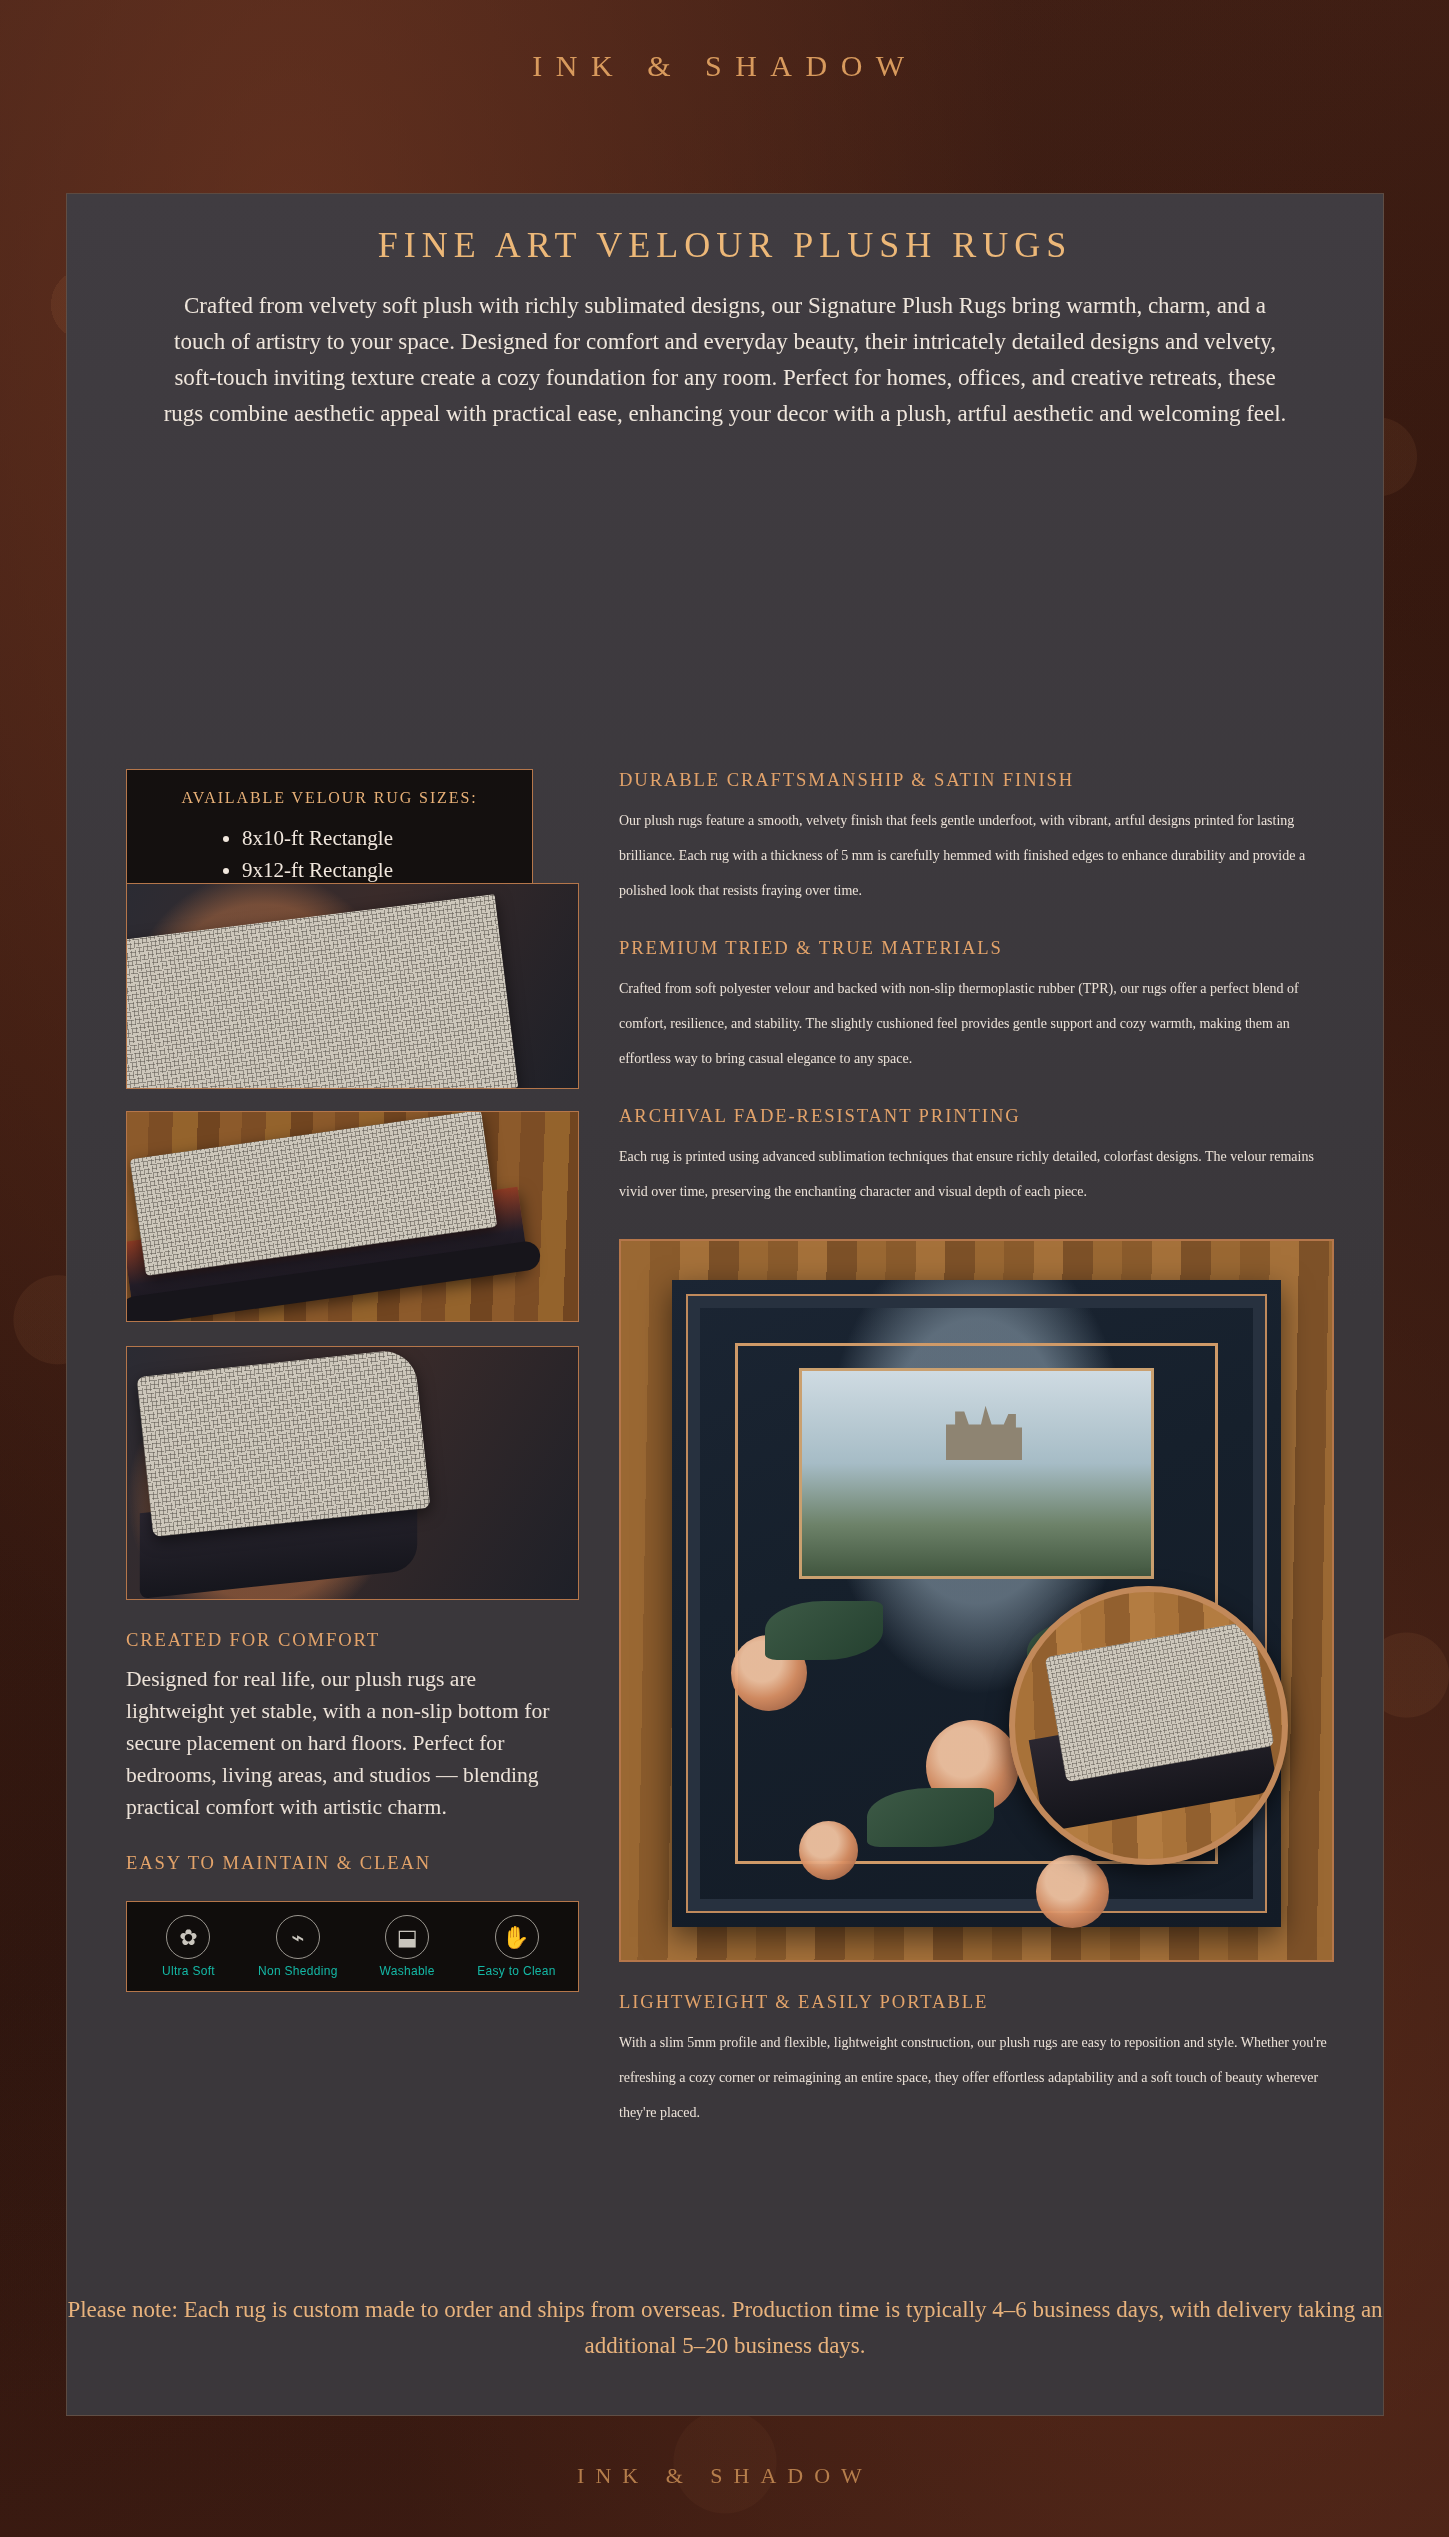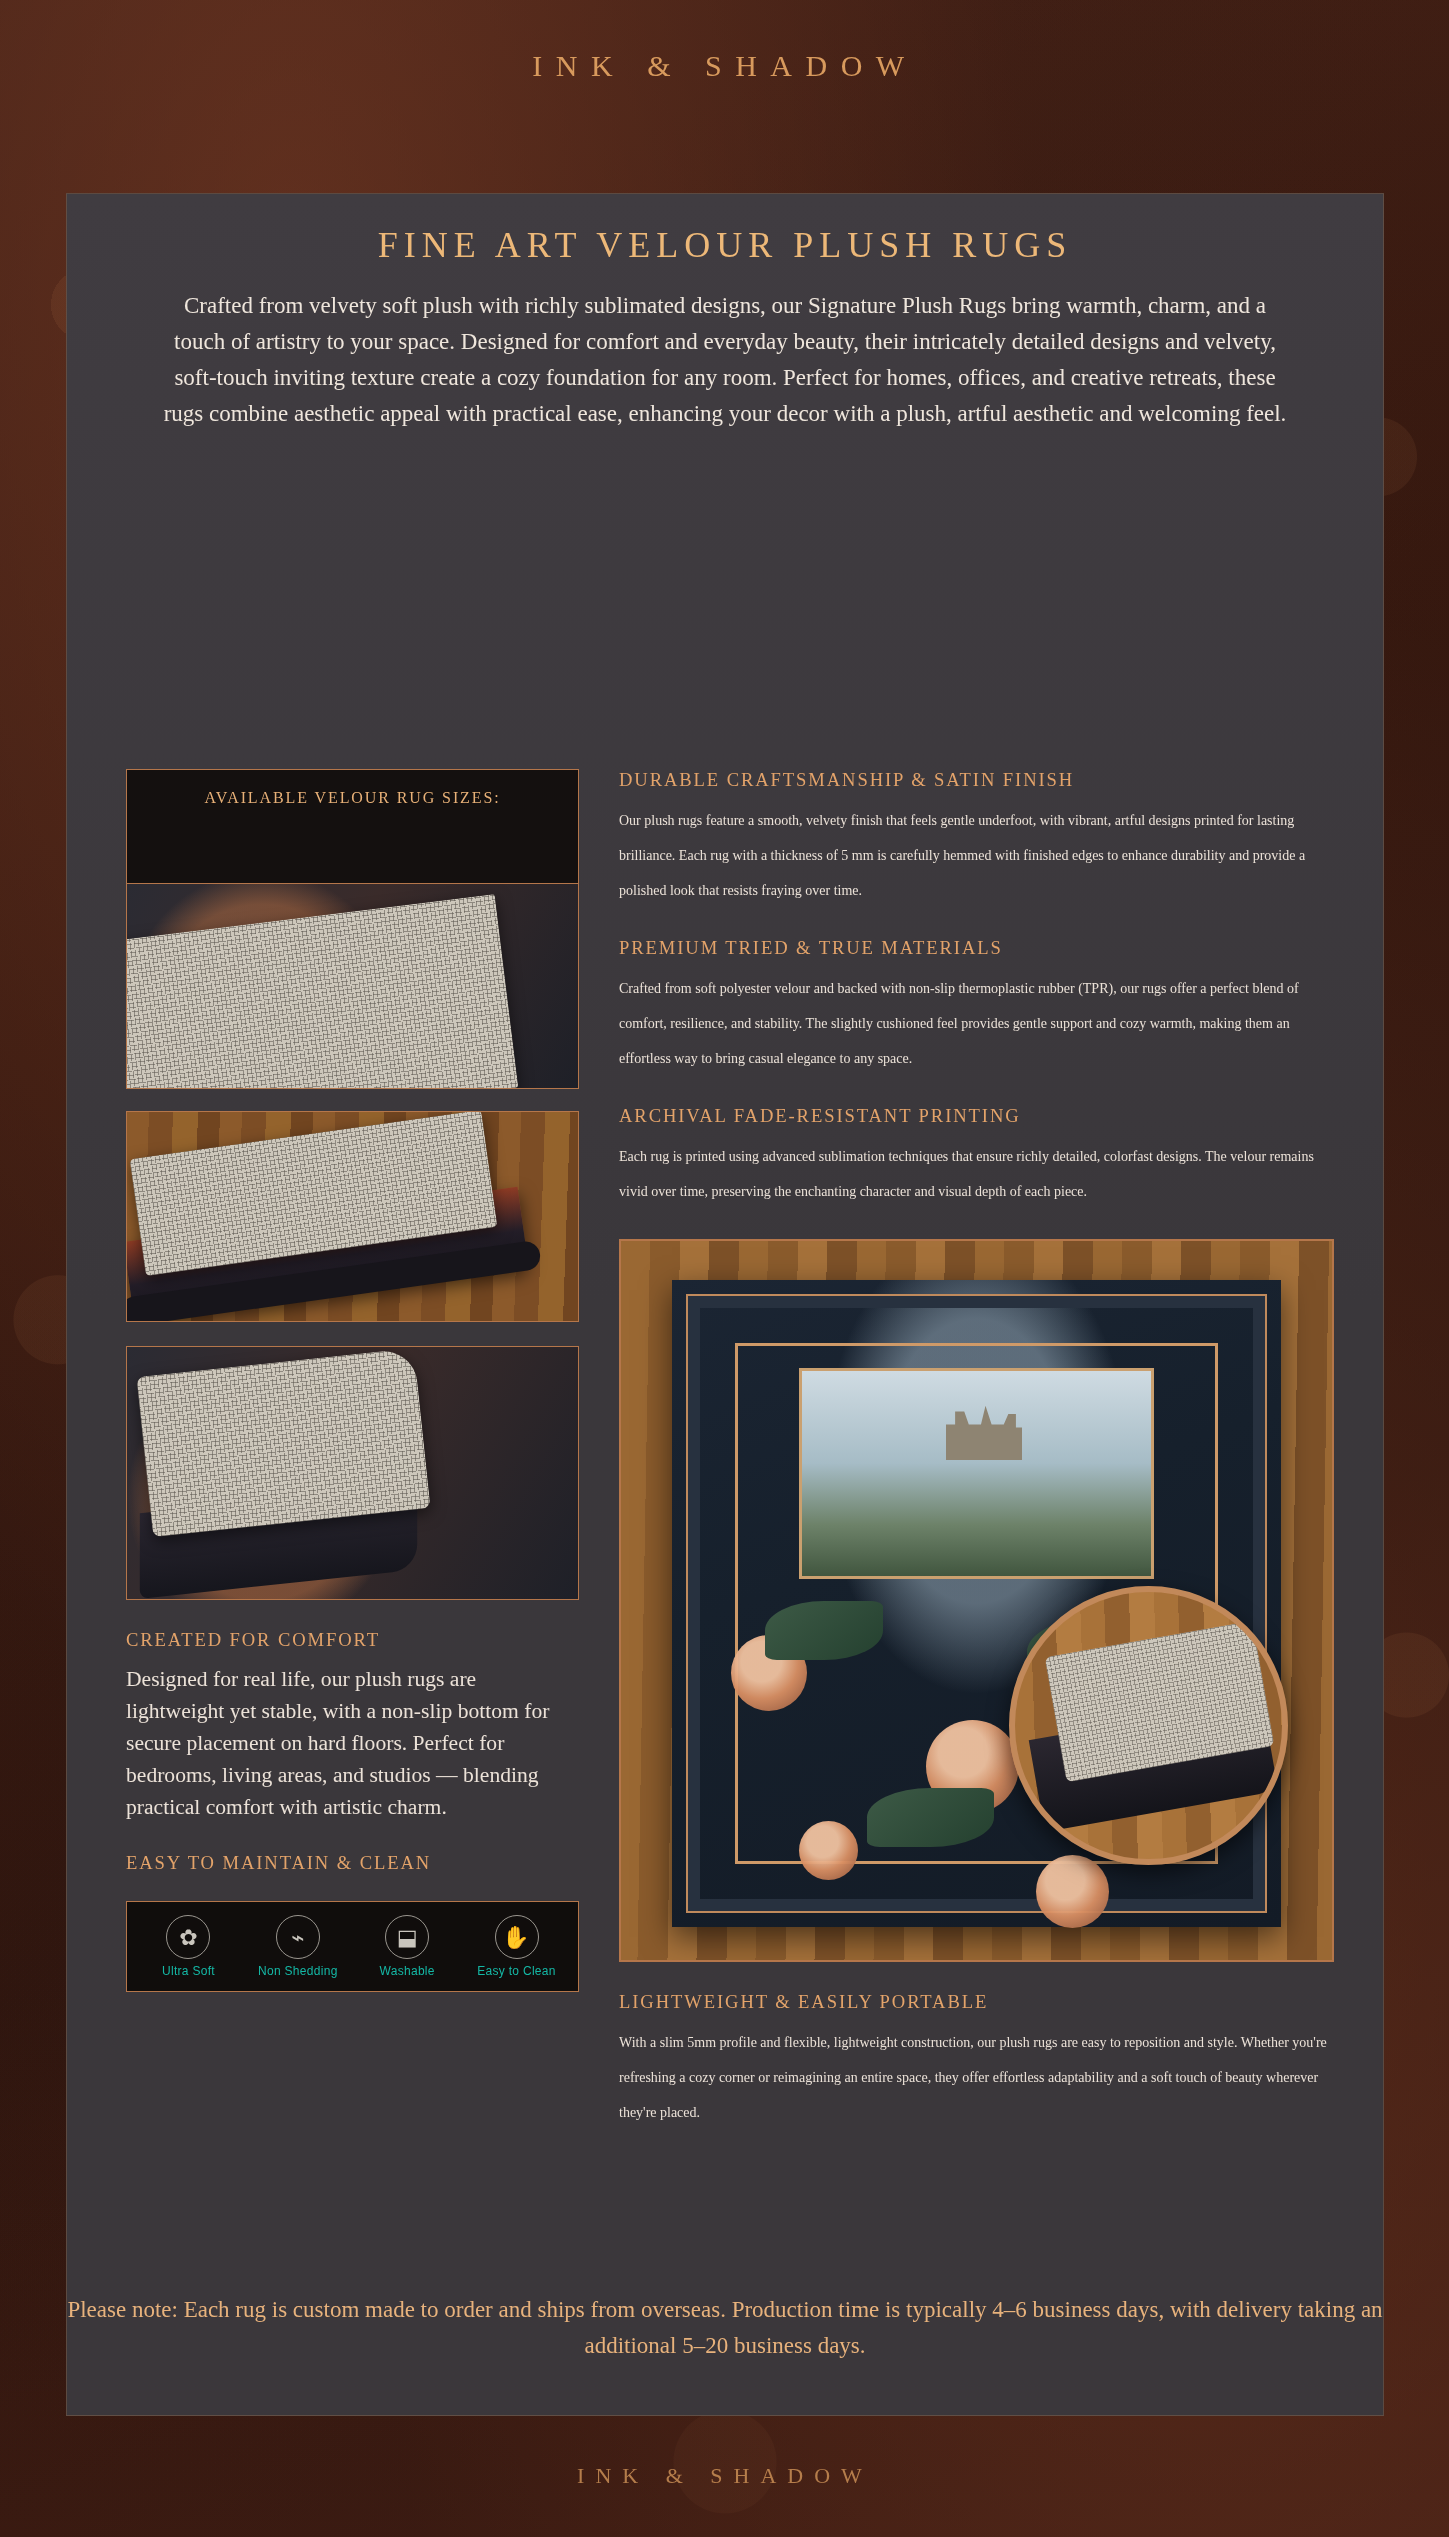--- a/index.html
+++ b/index.html
@@ -111,21 +111,21 @@
   }
   .col-right {
     position: absolute;
     left: 552px;
     top: 17px;
     width: 715px;
   }
 
   
   .sizes-box {
-    width: 453px;
+    width: 407px;
     height: 161px;
     background: #14100f;
     border: 1.7px solid #b5764a;
     padding: 18.6px 0 0 0;
   }
   .sizes-title {
     text-align: center;
     color: #e8b178;
     font-size: 16px;
     letter-spacing: 1.9px;
@@ -374,20 +374,24 @@
 
     <div class="title">FINE ART VELOUR PLUSH RUGS</div>
     <div class="intro">Crafted from velvety soft plush with richly sublimated designs, our Signature Plush Rugs bring warmth, charm, and a touch of artistry to your space. Designed for comfort and everyday beauty, their intricately detailed designs and velvety, soft-touch inviting texture create a cozy foundation for any room. Perfect for homes, offices, and creative retreats, these rugs combine aesthetic appeal with practical ease, enhancing your decor with a plush, artful aesthetic and welcoming feel.</div>
 
     <div class="cols">
 
       <div class="col-left">
 
         <div class="sizes-box">
           <div class="sizes-title">AVAILABLE  VELOUR RUG SIZES:</div>
+          <ul class="sizes-list">
+            <li>8x10-ft Rectangle</li>
+            <li>9x12-ft Rectangle</li>
+          </ul>
         </div>
 
         <div class="photo photo-1">
           <div class="rug-dark"></div>
           <div class="mesh p1-mesh"></div>
         </div>
 
         <div class="photo photo-2">
           <div class="wood"></div>
           <div class="p2-fold"></div>

